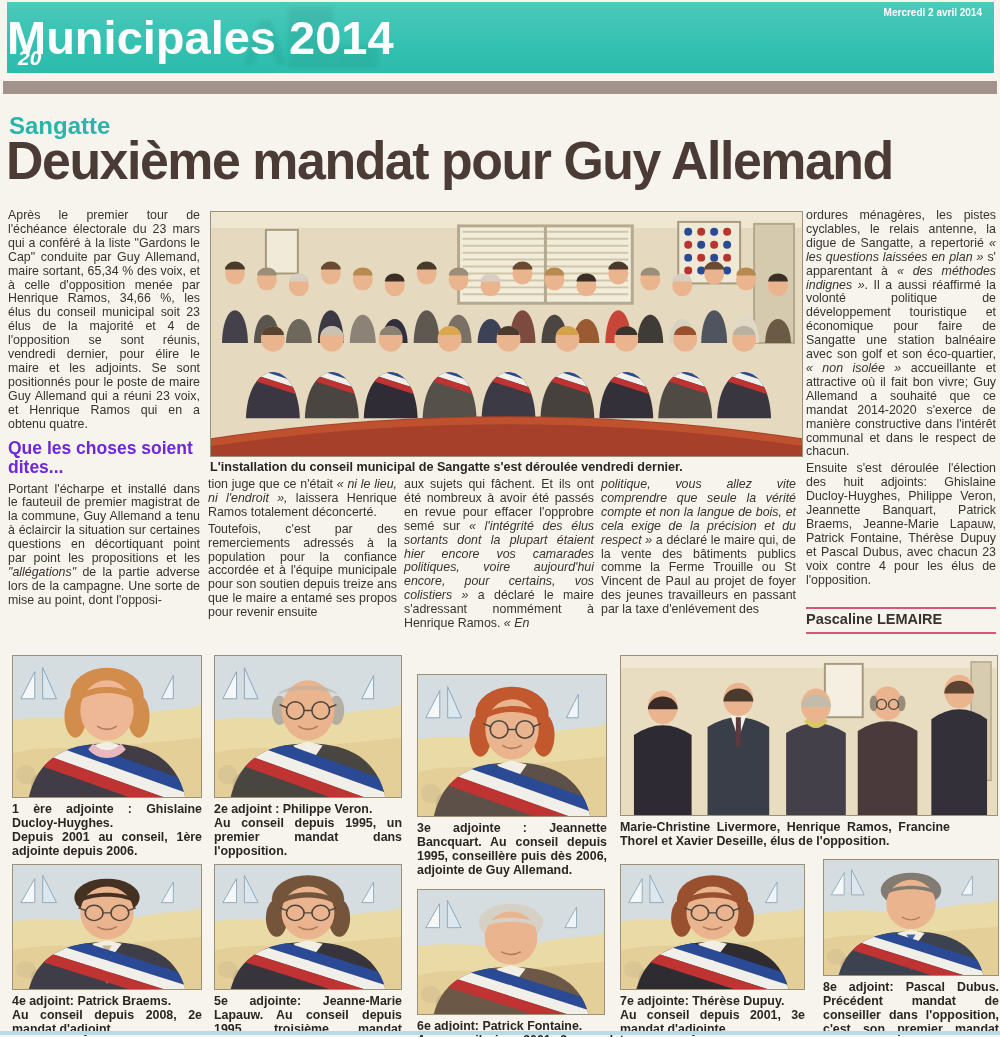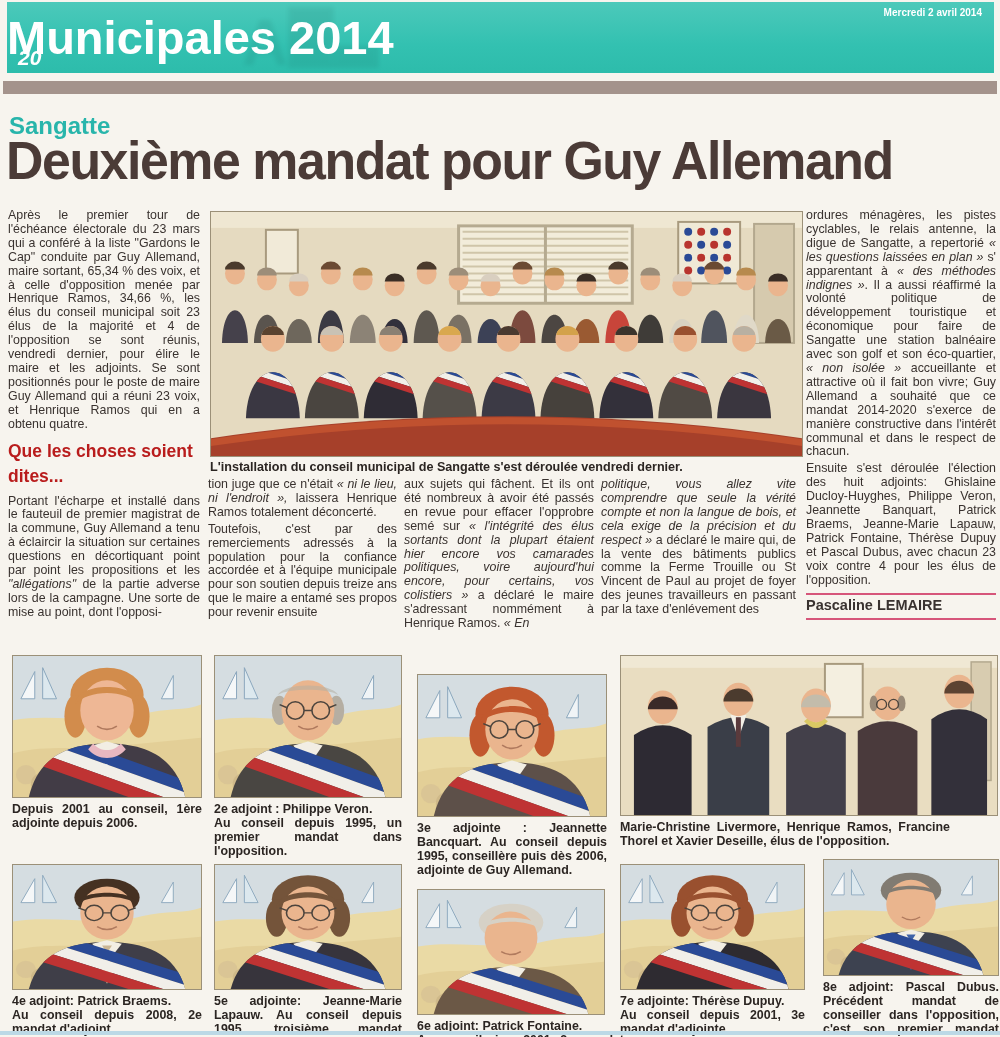--- a/index.html
+++ b/index.html
@@ -20,27 +20,27 @@
   
   .kicker{position:absolute;left:9px;top:112px;font-size:24px;font-weight:700;color:#28b5ab;}
   .headline{position:absolute;left:6px;top:129px;margin:0;font-size:54px;font-weight:700;
         color:#4b3b37;letter-spacing:-1.5px;transform:scaleX(.96);transform-origin:left;
         white-space:nowrap;}
 
   
   .col{position:absolute;font-size:12.4px;line-height:13.9px;text-align:justify;color:#39322f;}
   .col p{margin:0 0 3px 0;}
   .it{font-style:italic;}
-  .subhead{font-size:17.5px;line-height:25px;color:#b91c1c;margin:7px 0 6px 0;text-align:left;font-weight:700;}
+  .subhead{font-size:17.5px;line-height:19px;color:#6d28d9;margin:7px 0 6px 0;text-align:left;font-weight:700;}
   .col1{left:8px;top:209px;width:192px;}
   .col2{left:208px;top:478px;width:189px;}
   .col3{left:404px;top:478px;width:190px;}
   .col4{left:601px;top:478px;width:195px;}
   .col5{left:806px;top:209px;width:190px;}
-  .byline{margin-top:6px;border-top:2px solid #d6557a;border-bottom:2px solid #d6557a;
+  .byline{margin-top:20px;border-top:2px solid #d6557a;border-bottom:2px solid #d6557a;
         padding:4px 0 5px 0;font-weight:700;font-size:14.5px;color:#393230;text-align:left;}
 
   
   figure{margin:0;padding:4px;}
   .pfig{position:absolute;}
   .photo{box-sizing:border-box;border:1px solid #9b9078;background:#e7dcc2;overflow:hidden;}
   .photo svg{display:block;}
   figcaption{font-weight:700;font-size:12.4px;line-height:14px;margin-top:4px;
         text-align:justify;color:#2b2522;}
   figcaption .capline{margin:0;}
@@ -353,20 +353,21 @@
     <ellipse cx="95" cy="40" rx="37" ry="28" fill="#d28c4c"></ellipse>
       <ellipse cx="63" cy="62" rx="11" ry="22" fill="#d28c4c"></ellipse>
       <ellipse cx="127" cy="62" rx="11" ry="22" fill="#d28c4c"></ellipse>
     <ellipse cx="95" cy="56" rx="27" ry="31" fill="#eeb795"></ellipse>
     <path d="M63,50 C63,26 127,26 127,50 C115,34 75,34 63,50 Z" fill="#d28c4c"></path>
 
     <path d="M85,72 Q95,79 105,72" fill="none" stroke="#b07a5e" stroke-width="1.6"></path>
   </svg>
       </div>
     <figcaption>
+        <div class="capline">1 ère adjointe : Ghislaine Ducloy-Huyghes.</div>
         <div class="capline">Depuis 2001 au conseil, 1ère adjointe depuis 2006.</div>
       </figcaption>
   </figure>
   <figure class="pfig" style="left:210px;top:651px;width:188px;">
     <div class="photo" style="width:188px;height:143px;">
         <svg viewBox="0 0 190 145" width="100%" height="100%" preserveAspectRatio="none">
     <defs>
             <clipPath id="bp1">
               <path d="M16,145 C26,102 58,90 95,90 C132,90 164,102 174,145 Z"></path>
             </clipPath>

